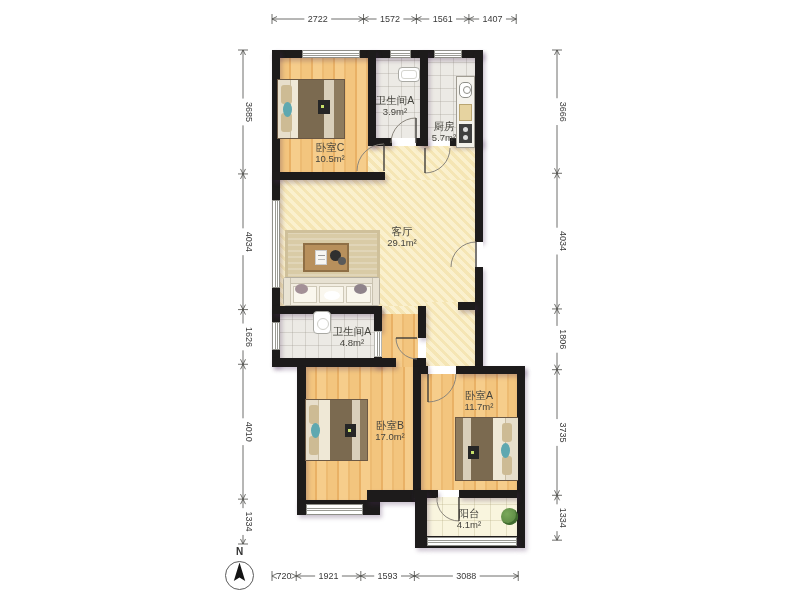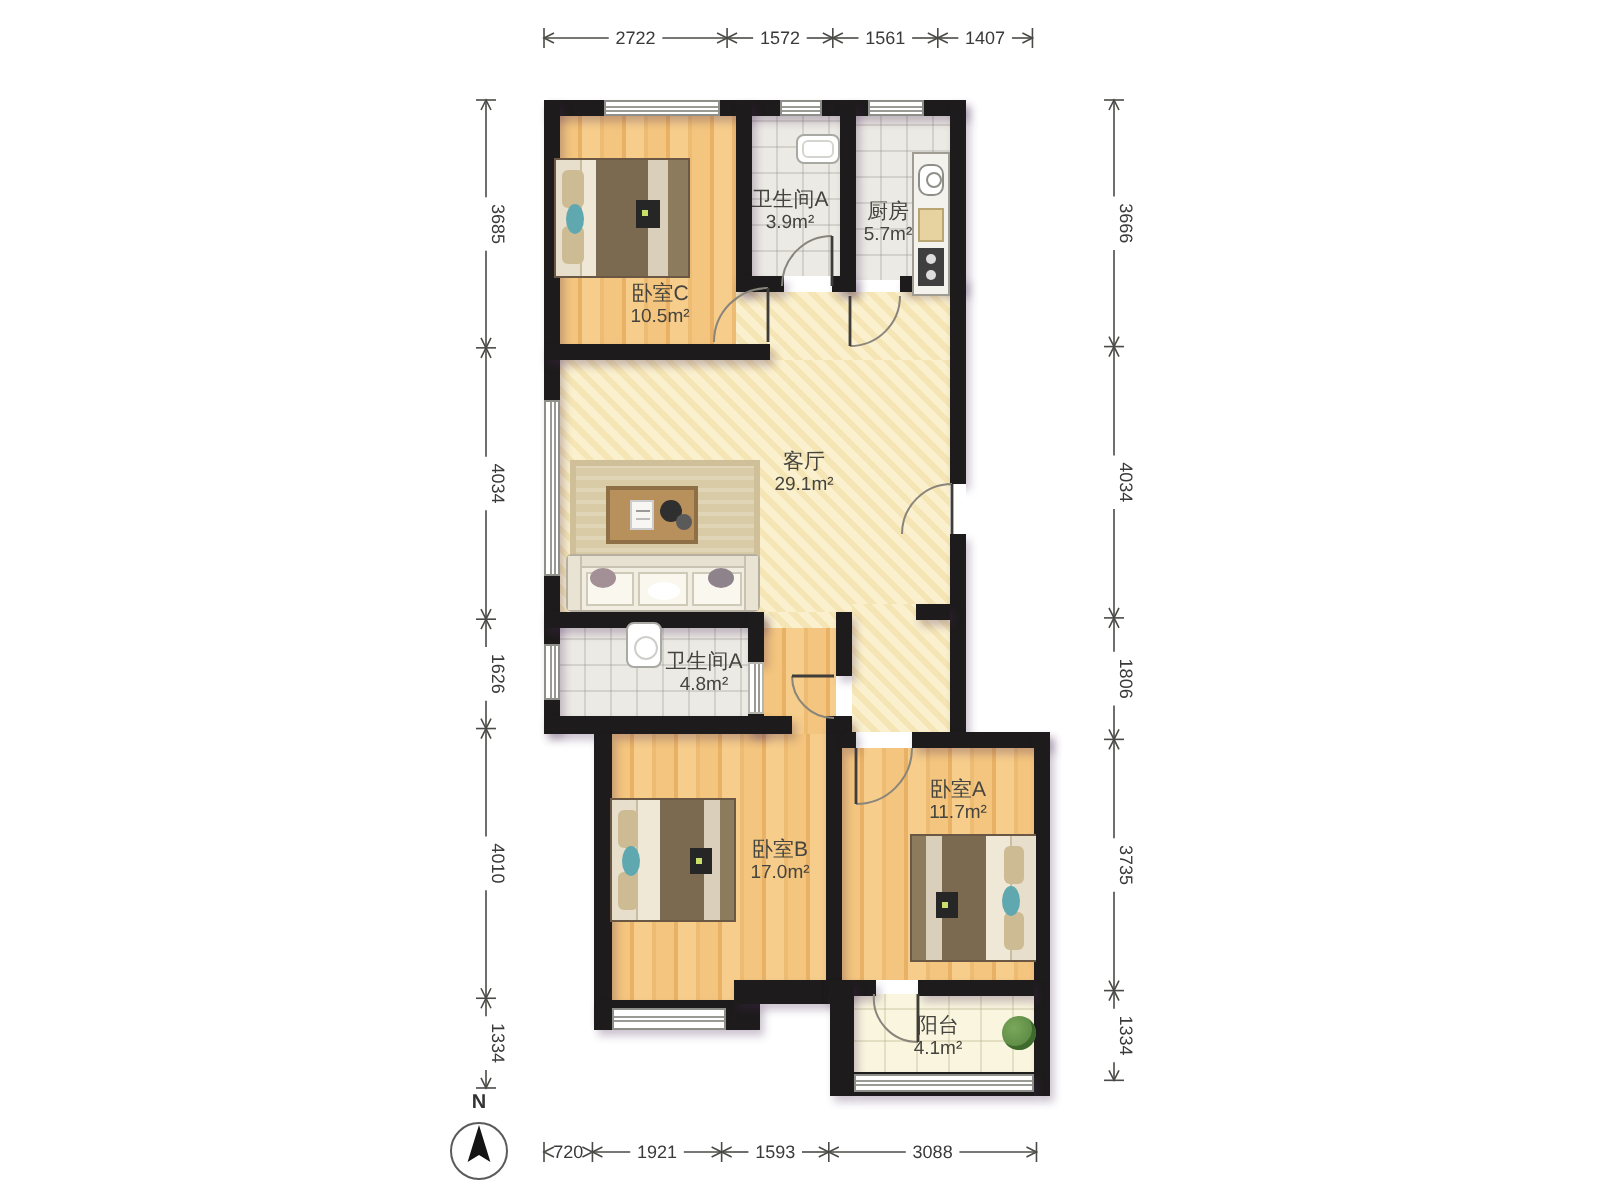--- a/index.html
+++ b/index.html
@@ -172,21 +172,21 @@
   <div class="abs" style="left:501px;top:508px;width:17px;height:17px;border-radius:50%;background:radial-gradient(circle at 35% 35%, #7aa85a, #4e7a38);box-shadow:inset -2px -2px 0 #3f6a2e;"></div>
 
   <div class="rlabel" style="left:330px;top:141px;">
     <div>卧室C</div>
     <div class="a">10.5m²</div>
   </div>
   <div class="rlabel" style="left:395px;top:94px;">
     <div>卫生间A</div>
     <div class="a">3.9m²</div>
   </div>
-  <div class="rlabel" style="left:444px;top:100px;">
+  <div class="rlabel" style="left:444px;top:120px;">
     <div>厨房</div>
     <div class="a">5.7m²</div>
   </div>
   <div class="rlabel" style="left:402px;top:225px;">
     <div>客厅</div>
     <div class="a">29.1m²</div>
   </div>
   <div class="rlabel" style="left:352px;top:325px;">
     <div>卫生间A</div>
     <div class="a">4.8m²</div>

